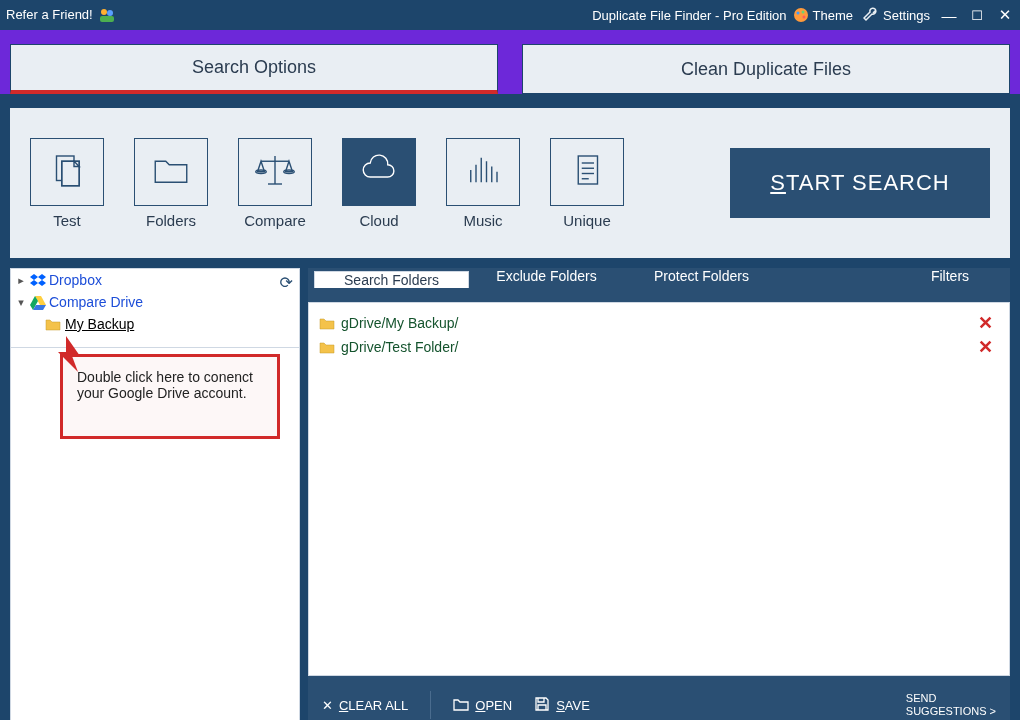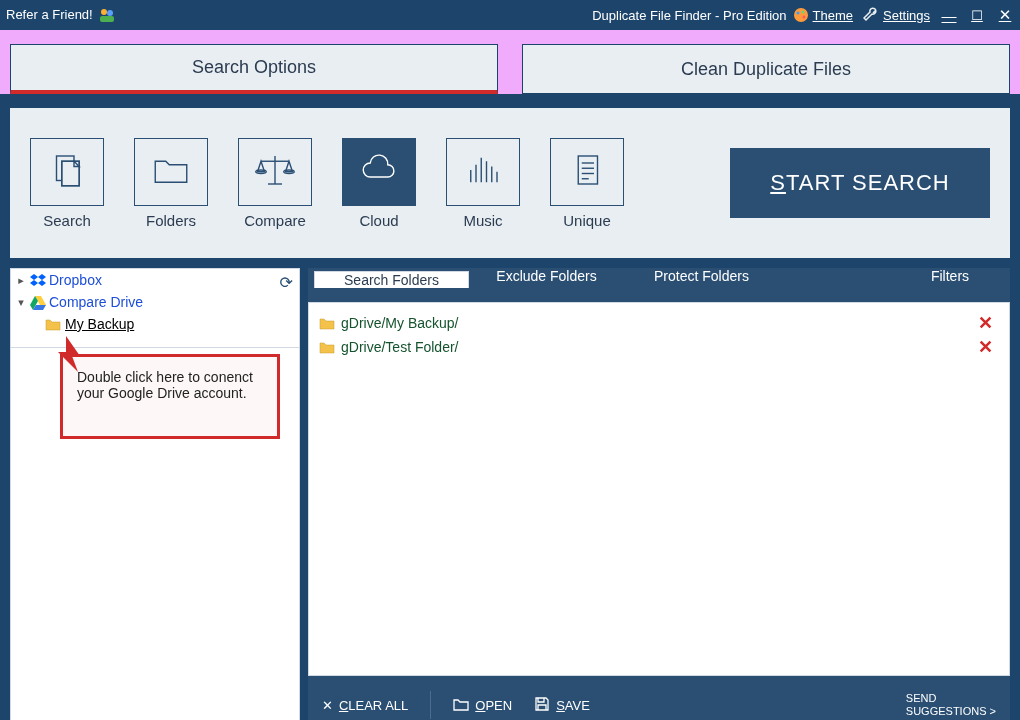--- a/index.html
+++ b/index.html
@@ -3,27 +3,27 @@
 <meta charset="utf-8">
 <style>
   * { box-sizing: border-box; margin: 0; padding: 0; font-family: "Segoe UI", Arial, sans-serif; }
   html, body { width: 1020px; height: 720px; overflow: hidden; background:#1d456b; }
   .titlebar {
     height: 30px; background:#1d456b; color:#fff; display:flex; align-items:center;
     font-size:13px; padding:0 6px; gap:6px;
   }
   .titlebar .left { display:flex; align-items:flex-start; gap:6px; }
   .titlebar .center { flex:1; text-align:right; font-size:13px; }
-  .titlebar .right { display:flex; align-items:center; gap:10px;text-decoration:underline; }
+  .titlebar .right { display:flex; align-items:center; gap:10px; }
   .titlebar .winbtn { width:18px; text-align:center; cursor:pointer; font-size:15px; }
   .titlebar .rightitem { display:flex; align-items:center; gap:4px; cursor:pointer; }
   .refer-icon { width:16px; height:16px; display:inline-block; }
   .refer-icon svg, .theme-icon svg, .settings-icon svg { display:block; }
 
-  .tabs-row { display:flex; gap:24px; padding:14px 10px 0 10px; background:#f0abfc; }
+  .tabs-row { display:flex; gap:24px; padding:14px 10px 0 10px; background:#6d28d9; }
   .main-tab {
     flex:1; height:50px; background:#e9eef3; color:#2b3c50; border:1px solid #1d456b;
     display:flex; align-items:center; justify-content:center; font-size:18px; cursor:pointer;
   }
   .main-tab.active { border-bottom:4px solid #d12a2a; }
 
   .toolbar-panel {
     margin:14px 10px 0 10px; background:#e9eef3; height:150px; display:flex; align-items:center;
     padding:0 20px; gap:30px;
   }
@@ -143,21 +143,21 @@
 <div class="toolbar-panel">
   <div class="tool">
     <div class="box">
         <span><svg viewBox="0 0 48 48">
             <rect x="12" y="8" width="20" height="28"></rect>
             <rect x="18" y="14" width="20" height="28" fill="#e9eef3"></rect>
             <rect x="18" y="14" width="20" height="28"></rect>
             <path d="M32 14 L38 20 L32 20 Z"></path>
           </svg></span>
       </div>
-    <div class="label">Search</div>
+    <div class="label">Test</div>
   </div>
   <div class="tool">
     <div class="box">
         <span><svg viewBox="0 0 48 48">
             <path d="M6 14 L6 38 L42 38 L42 18 L22 18 L18 14 Z"></path>
           </svg></span>
       </div>
     <div class="label">Folders</div>
   </div>
   <div class="tool">

